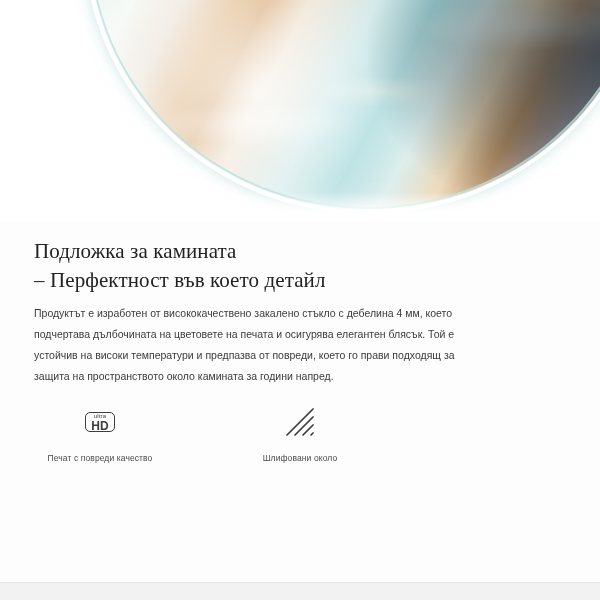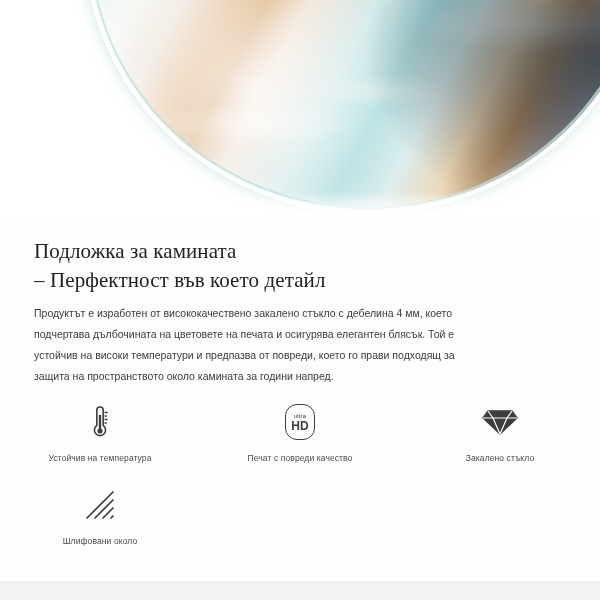--- a/index.html
+++ b/index.html
@@ -128,23 +128,23 @@
     color: #3d3d3d;
   }
   .flabel {
     margin-top: 9px;
     font-size: 8.5px;
     color: #4a4a4a;
     text-align: center;
     letter-spacing: .1px;
   }
   .hd-box {
-    width: 30px; height: 36px;
+    width: 30px; height: 20px;
     border: 1.6px solid #3d3d3d;
-    border-radius: 12px;
+    border-radius: 5px;
     display: flex; flex-direction: column;
     align-items: center; justify-content: center;
     line-height: 1;
   }
   .hd-box .u { font-size: 6px; letter-spacing: .2px; }
   .hd-box .hd { font-size: 12px; font-weight: bold; margin-top: 1px; }
 
   
   .footer-bar {
     position: absolute; left: 0; bottom: 0;
@@ -170,54 +170,32 @@
   <div class="content">
     <h1 class="title">
       <span>Подложка за камината</span>
       <span class="l2">– Перфектност във което детайл</span>
     </h1>
     <p class="desc">Продуктът е изработен от висококачествено закалено стъкло с дебелина 4 мм, което подчертава дълбочината на цветовете на печата и осигурява елегантен блясък. Той е устойчив на високи температури и предпазва от повреди, което го прави подходящ за защита на пространството около камината за години напред.</p>
   </div>
 
   <div class="features">
 
-    <div class="feature">
-      <div class="ficon">
-        <svg width="22" height="40" viewBox="0 0 22 40" fill="none" stroke="#3d3d3d" stroke-width="1.6">
-          <path d="M11 5a3.2 3.2 0 0 1 3.2 3.2v15.2a5.6 5.6 0 1 1-6.4 0V8.2A3.2 3.2 0 0 1 11 5z"></path>
-          <circle cx="11" cy="29" r="2.6" fill="#3d3d3d" stroke="none"></circle>
-          <rect x="9.8" y="13" width="2.4" height="14" fill="#3d3d3d" stroke="none"></rect>
-          <path d="M15.5 10.5h3M15.5 14h2.2M15.5 17.5h3M15.5 21h2.2"></path>
-        </svg>
-      </div>
-      <div class="flabel">Устойчив на температура</div>
-    </div>
 
     <div class="feature">
       <div class="ficon">
         <div class="hd-box">
           <span class="u">ultra</span>
           <span class="hd">HD</span>
         </div>
       </div>
       <div class="flabel">Печат с повреди качество</div>
     </div>
 
 
-    <div class="feature">
-      <div class="ficon">
-        <svg width="36" height="30" viewBox="0 0 36 30" stroke="#3d3d3d" stroke-width="1.4" fill="none">
-          <path d="M6 4h24l5 7-17 16L1 11z" fill="#3d3d3d" stroke="#3d3d3d"></path>
-          <path d="M1 11h34" stroke="#ffffff" stroke-width="1.2"></path>
-          <path d="M11 11l7 16 7-16" stroke="#ffffff" stroke-width="1.2"></path>
-          <path d="M6 4l5 7M30 4l-5 7" stroke="#ffffff" stroke-width="1.2"></path>
-        </svg>
-      </div>
-      <div class="flabel">Закалено стъкло</div>
-    </div>
 
     <div class="feature">
       <div class="ficon">
         <svg width="34" height="34" viewBox="0 0 34 34" stroke="#3d3d3d" stroke-width="1.7" fill="none" stroke-linecap="round">
           <path d="M4 30L30 4"></path>
           <path d="M4 30h26V4" opacity="0"></path>
           <path d="M12 30L30 12"></path>
           <path d="M20 30L30 20"></path>
           <path d="M28 30l2-2"></path>
           <path d="M4 30h26" opacity="0"></path>

